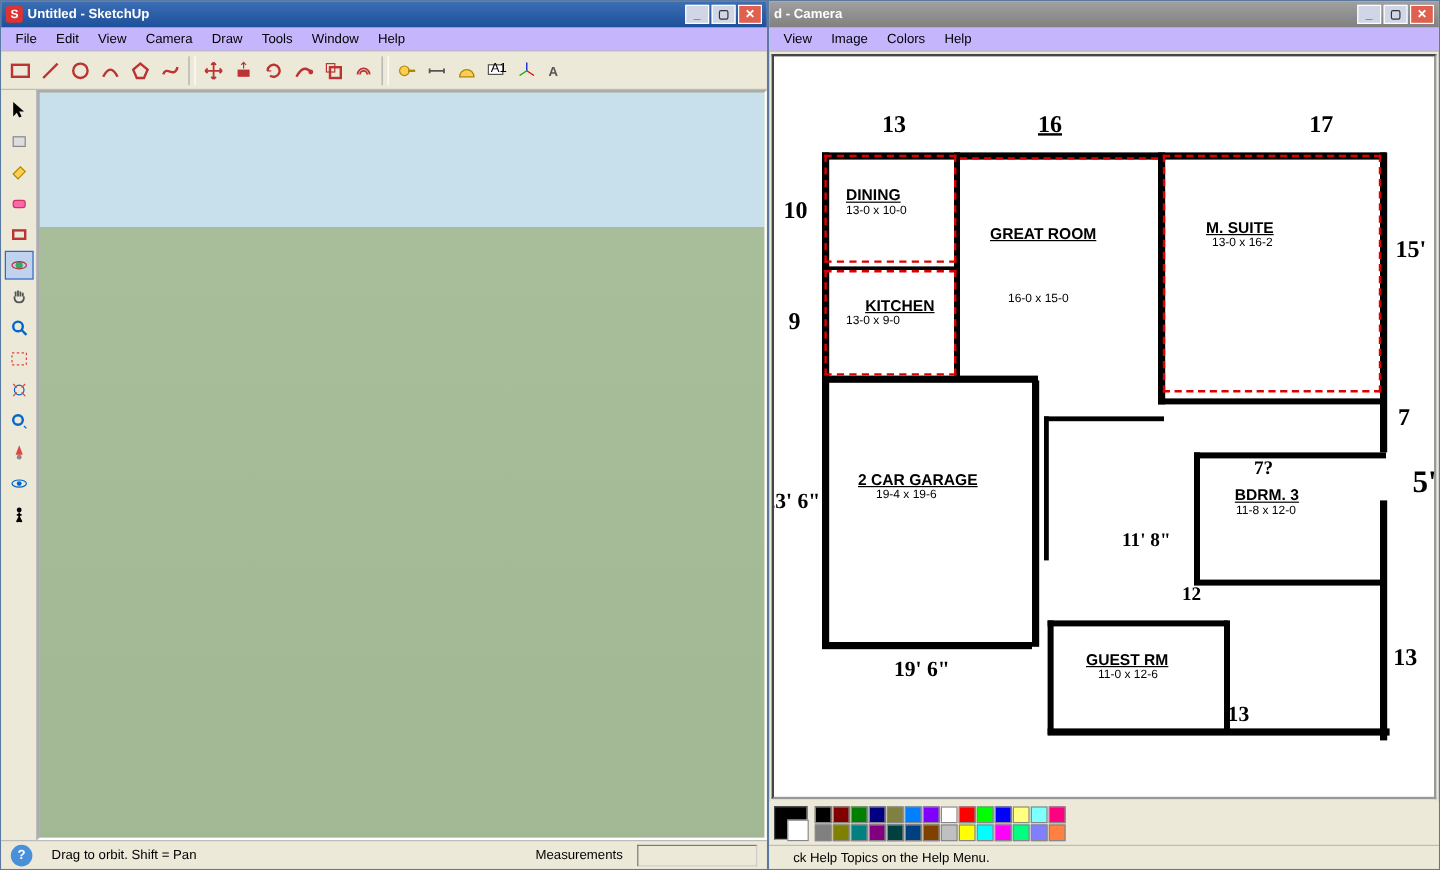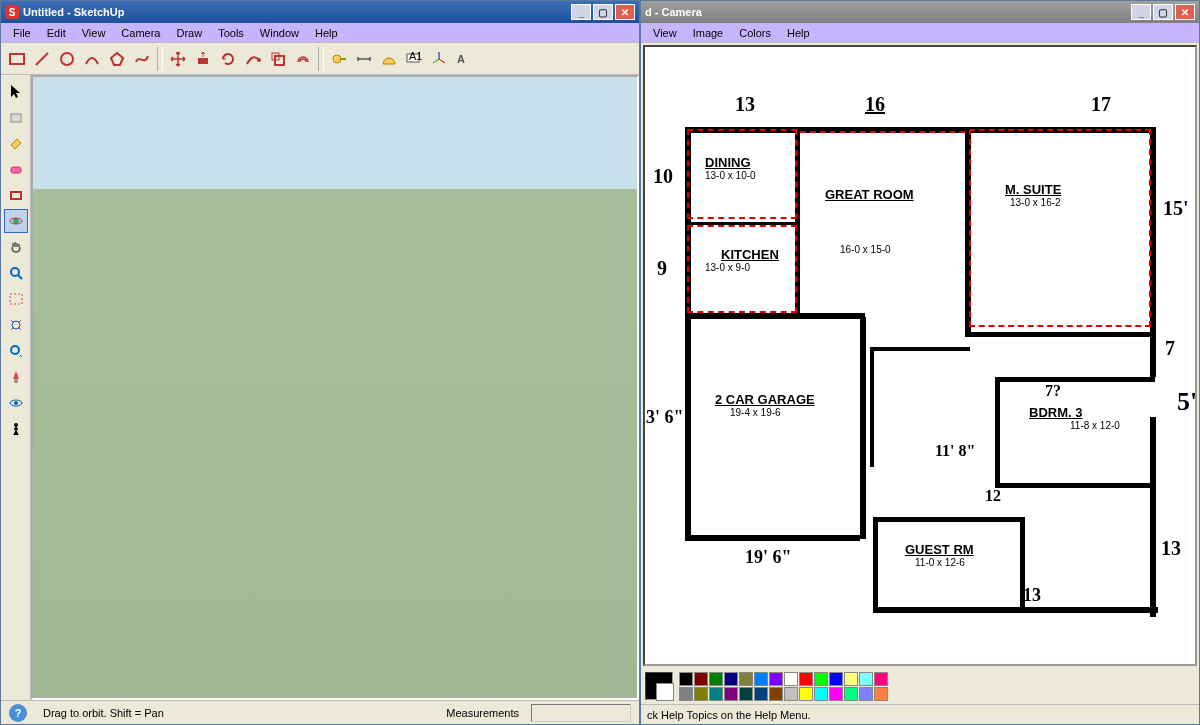--- a/index.html
+++ b/index.html
@@ -28,21 +28,21 @@
   .status-cell { border: 1px inset #ccc; padding: 2px 8px; min-width: 100px; height: 18px; font-size: 11px; display:flex;align-items:center; }
   .help-icon { width: 18px; height: 18px; border-radius: 50%; background: #4a90d9; color: #fff; display: flex; align-items: center; justify-content: center; font-weight: bold; margin-right:4px;}
   
   .paint-body { flex: 1; display: flex; flex-direction: column; }
   .paint-canvas { flex: 1; background: #fff; border: 2px inset #999; margin: 2px; position: relative; overflow: hidden; }
   .palette { height: 36px; background: #ece9d8; display: flex; align-items: center; padding: 2px 4px; }
   .pal-current { width: 28px; height: 28px; border: 1px inset #999; background: #000; margin-right: 6px; position: relative; }
   .pal-current::after { content:''; position:absolute; left:10px; top:10px; width:16px; height:16px; background:#fff; border:1px solid #888; }
   .swatches { display: grid; grid-template-rows: repeat(2, 14px); grid-auto-flow: column; gap: 1px; }
   .swatch { width: 14px; height: 14px; border: 1px solid #888; }
-  .paint-status { height: 20px; background: #ece9d8; border-top: 1px solid #bbb; display: flex; align-items: center; padding: 0 6px; font-size: 11px; }
+  .paint-status { height: 20px; background: #ece9d8; border-top: 1px solid #bbb; display: flex; align-items: center; padding: 0 20px; font-size: 11px; }
   
   .fp-label { position: absolute; font-family: Arial, sans-serif; font-weight: bold; text-decoration: underline; color: #000; font-size: 13px; }
   .fp-dim { position: absolute; font-family: Arial, sans-serif; font-size: 10px; color: #000; }
   .fp-ann { position: absolute; font-family: 'Comic Sans MS', cursive; font-weight: bold; color: #000; font-size: 20px; }
   .wall { position: absolute; background: #000; }
   .red-dash { position: absolute; border: 2px dashed #d00; }
 </style>
 </head>
 <body>
 
@@ -347,21 +347,21 @@
       <span class="fp-dim" style="left:60px; top:123px;">13-0 x 10-0</span>
       <span class="fp-label" style="left:180px; top:140px;">GREAT ROOM</span>
       <span class="fp-dim" style="left:195px; top:155px;margin-top:42px;">16-0 x 15-0</span>
       <span class="fp-label" style="left:360px; top:135px;">M. SUITE</span>
       <span class="fp-dim" style="left:365px; top:150px;">13-0 x 16-2</span>
       <span class="fp-label" style="left:76px; top:200px;">KITCHEN</span>
       <span class="fp-dim" style="left:60px; top:215px;">13-0 x 9-0</span>
       <span class="fp-label" style="left:70px; top:345px;">2 CAR GARAGE</span>
       <span class="fp-dim" style="left:85px; top:360px;">19-4 x 19-6</span>
       <span class="fp-label" style="left:384px; top:358px;">BDRM. 3</span>
-      <span class="fp-dim" style="left:385px; top:373px;margin-left:40px;">11-8 x 12-0</span>
+      <span class="fp-dim" style="left:385px; top:373px;">11-8 x 12-0</span>
       <span class="fp-label" style="left:260px; top:495px;">GUEST RM</span>
       <span class="fp-dim" style="left:270px; top:510px;">11-0 x 12-6</span>
 
       <span class="fp-ann" style="left:90px; top:46px;">13</span>
       <span class="fp-ann" style="left:220px; top:46px;text-decoration:underline;">16</span>
       <span class="fp-ann" style="left:400px; top:46px;margin-left:46px;">17</span>
       <span class="fp-ann" style="left:8px; top:118px;">10</span>
       <span class="fp-ann" style="left:12px; top:210px;">9</span>
       <span class="fp-ann" style="left:-8px; top:360px; font-size:18px;">23' 6"</span>
       <span class="fp-ann" style="left:518px; top:150px;">15'</span>

